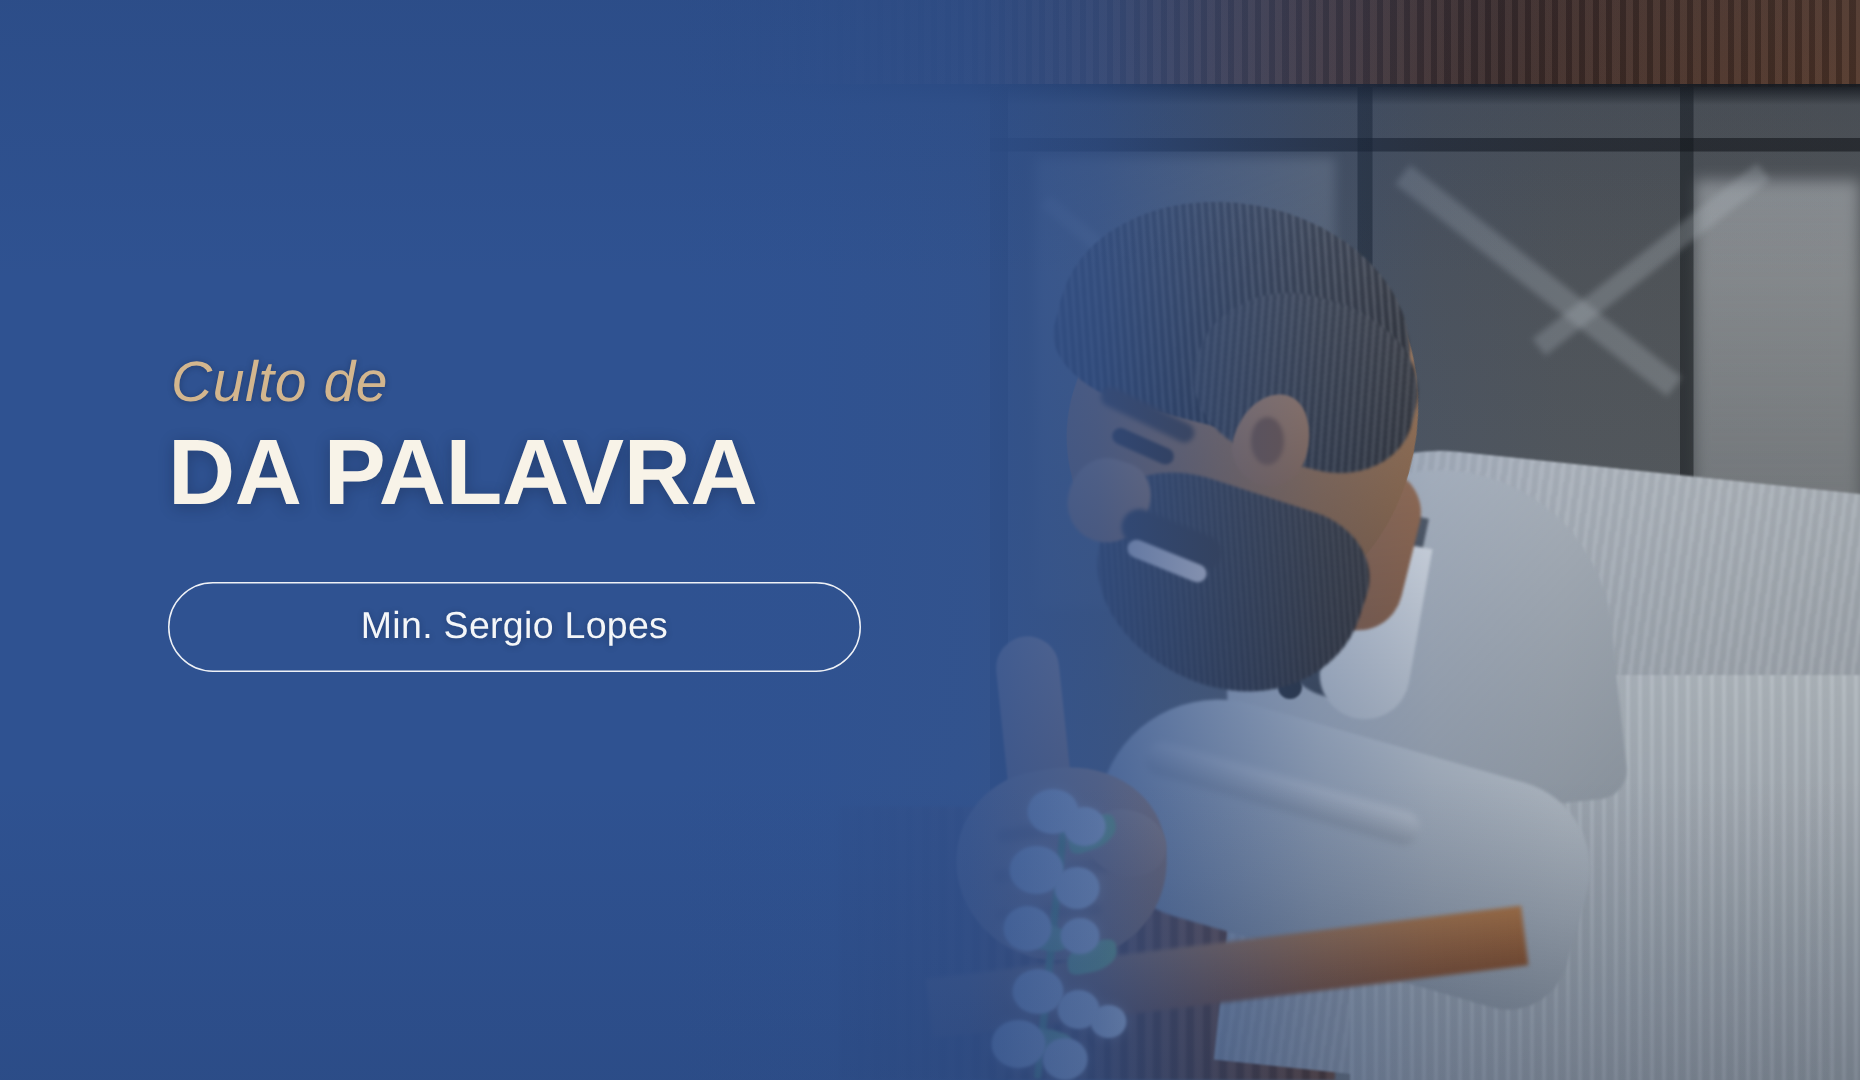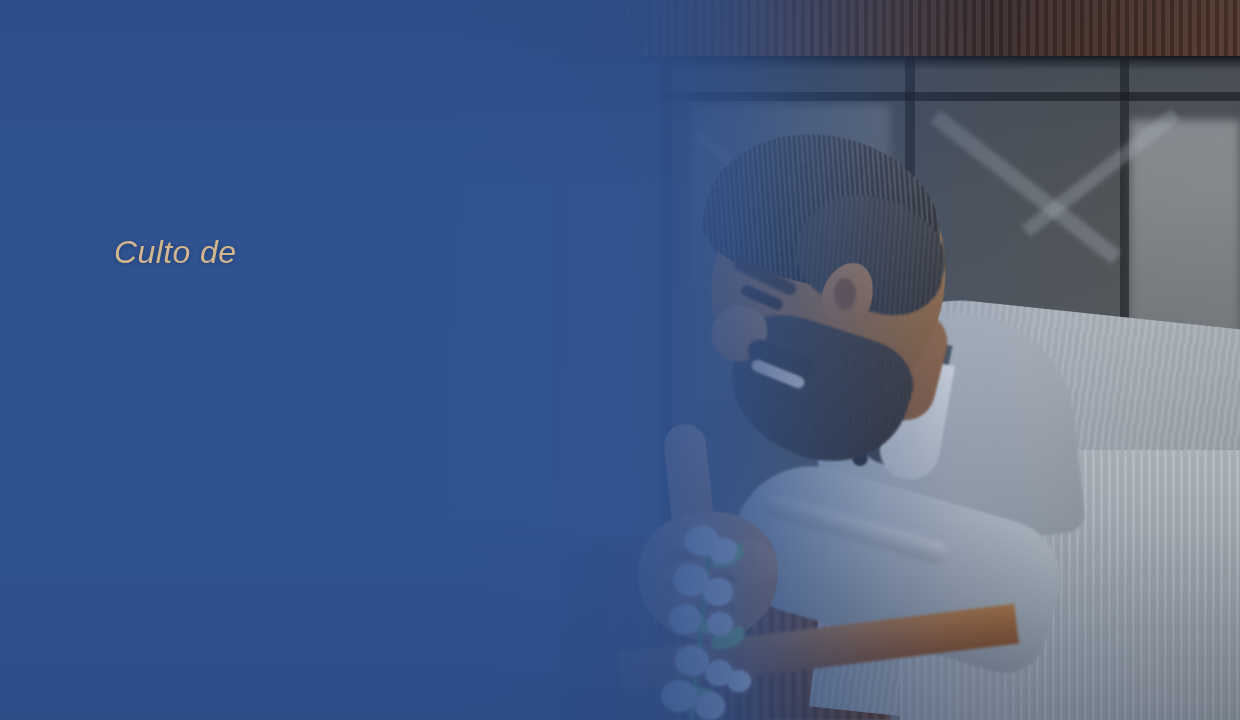--- a/index.html
+++ b/index.html
@@ -268,21 +268,21 @@
     position:absolute;inset:0;
     background:linear-gradient(180deg,rgba(30,52,92,.16) 0%,rgba(0,0,0,0) 26%,rgba(0,0,0,0) 72%,rgba(24,42,78,.14) 100%);
   }
 
   
   .content{
     position:absolute;left:112px;top:236px;width:620px;
   }
   .eyebrow{
     font-style:italic;
-    font-size:32px;
+    font-size:38px;
     line-height:1;
     letter-spacing:.4px;
     color:#d3b68e;
     margin:0 0 12px 2px;
     text-shadow:0 1px 4px rgba(12,24,48,.35);
   }
   .headline{
     font-size:62px;
     font-weight:700;
     line-height:.96;
@@ -388,16 +388,18 @@
       <div class="fl" style="left:72px;top:150px;width:24px;height:22px;"></div>
     </div>
   </div>
 
   <div class="overlay"></div>
   <div class="overlay-vert"></div>
 
   <div class="content">
     <div class="eyebrow">Culto de</div>
     <h1 class="headline">
+      <span class="l2">DA PALAVRA</span>
     </h1>
+    <button class="speaker-btn">Min. Sergio Lopes</button>
   </div>
 
 </div>
 
 </body></html>

